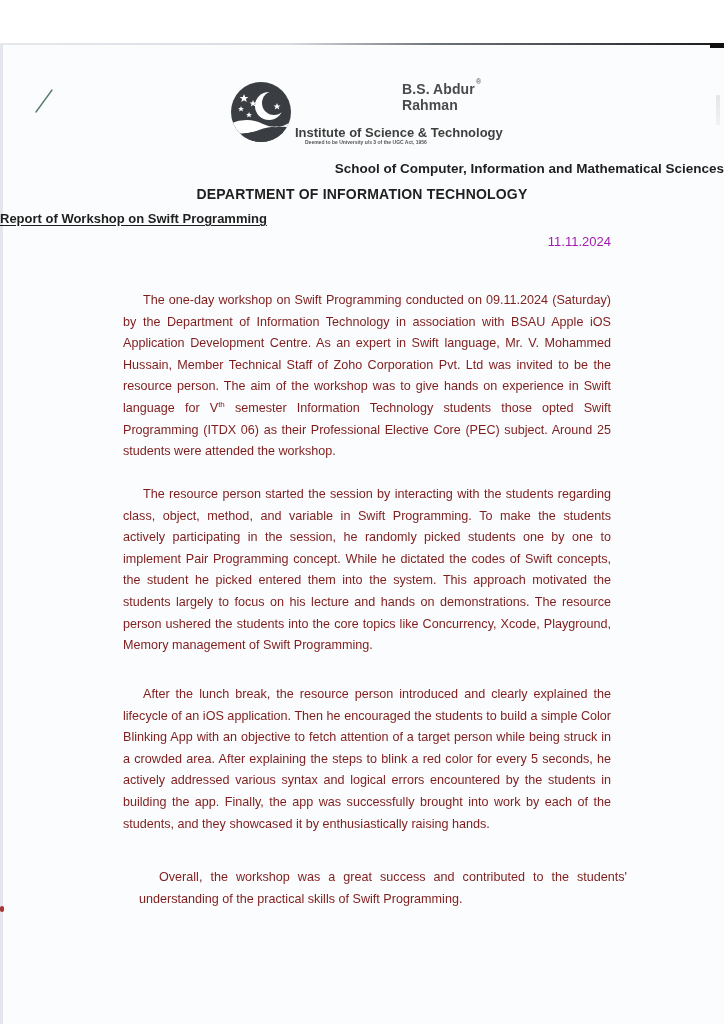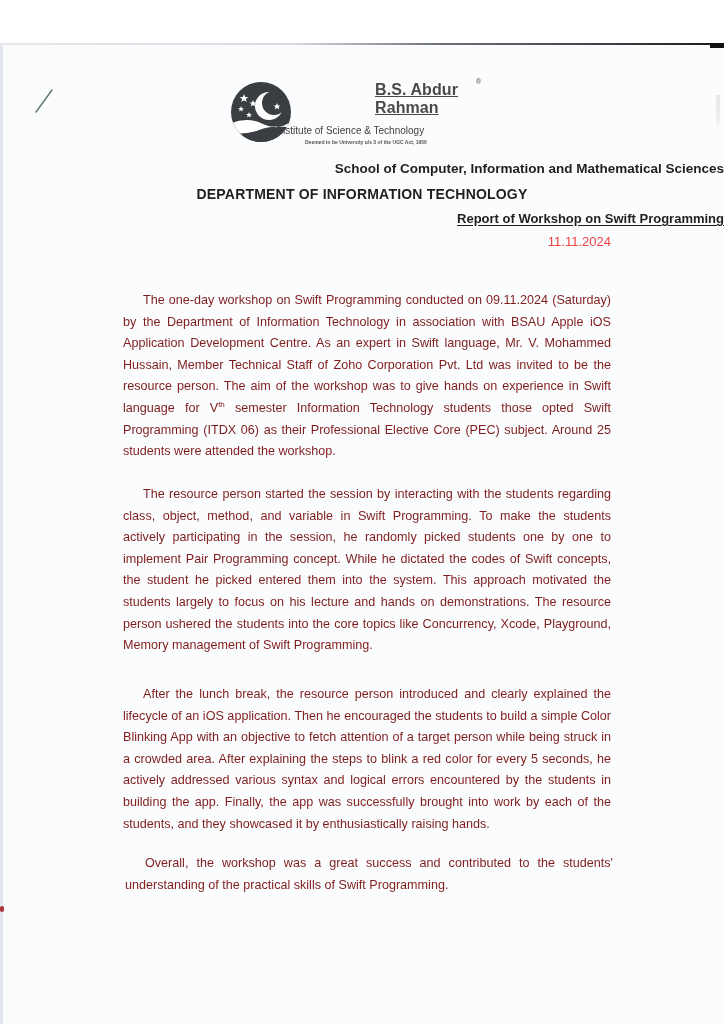--- a/index.html
+++ b/index.html
@@ -35,48 +35,48 @@
   }
   .left-dot {
     position: absolute; left: 0; top: 906px; width: 4px; height: 6px; border-radius: 2px; background: #a33;
   }
   
   .logo {
     position: absolute; left: 229px; top: 78px; width: 255px; height: 70px;
   }
   .logo-emblem { position: absolute; left: 0; top: 2px; width: 64px; height: 64px; }
   .logo-top {
-    position: absolute; left: 146px; top: 3px; font-size: 16px; font-weight: bold; color: #4a4a4a; letter-spacing: 0.1px; text-decoration: underline;
+    position: absolute; left: 173px; top: 3px; font-size: 14px; font-weight: bold; color: #4a4a4a; letter-spacing: 0.1px;
   }
   .logo-reg { position: absolute; left: 247px; top: 0; font-size: 7px; color: #444; }
   .logo-name {
     position: absolute; left: 62px; top: 5px; font-size: 40px; font-weight: bold; color: #3d3d3d; letter-spacing: -0.5px; line-height: 46px;
   }
   .logo-sub {
-    position: absolute; left: 48px; top: 47px; font-size: 10px; font-weight: normal; color: #3f3f3f; white-space: nowrap;
+    position: absolute; left: 66px; top: 47px; font-size: 13px; font-weight: bold; color: #3f3f3f; white-space: nowrap;
   }
   .logo-deemed {
     position: absolute; left: 76px; top: 61px; font-size: 5px; font-weight: bold; color: #555; white-space: nowrap;
   }
   
   .h-school {
     position: absolute; left: 0; width: 724px; top: 161px; text-align: right;
     font-size: 13.5px; font-weight: bold; color: #1f1f1f;
   }
   .h-dept {
     position: absolute; left: 0; width: 724px; top: 186px; text-align: center;
     font-size: 14px; font-weight: bold; color: #1f1f1f; letter-spacing: 0.2px;
   }
   .h-report {
-    position: absolute; left: 0; width: 724px; top: 211px; text-align: right;
+    position: absolute; left: 0; width: 724px; top: 211px; text-align: left;
     font-size: 13px; font-weight: bold; color: #1f1f1f;
   }
   .h-report span { text-decoration: underline; text-underline-offset: 2px; }
   .date {
-    position: absolute; right: 113px; top: 234px; font-size: 13px; color: #ef4444;
+    position: absolute; right: 113px; top: 234px; font-size: 13px; color: #a21caf;
   }
   
   .para {
     position: absolute; left: 123px; width: 488px;
     font-size: 12.6px; line-height: 21.6px; text-align: justify;
     text-indent: 20px; color: #7f1d1d;
   }
   .para sup { font-size: 8px; line-height: 0; }
   #p1 { top: 290px; }
   #p2 { top: 484px; }
@@ -127,13 +127,13 @@
 </div>
 
 <div class="h-school">School of Computer, Information and Mathematical Sciences</div>
 <div class="h-dept">DEPARTMENT OF INFORMATION TECHNOLOGY</div>
 <div class="h-report"><span>Report of Workshop on Swift Programming</span></div>
 <div class="date">11.11.2024</div>
 
 <p class="para" id="p1" style="margin:0"><span>The one-day workshop on Swift Programming conducted on 09.11.2024 (Saturday) by the Department of Information Technology in association with BSAU Apple iOS Application Development Centre. As an expert in Swift language, Mr. V. Mohammed Hussain, Member Technical Staff of Zoho Corporation Pvt. Ltd was invited to be the resource person. The aim of the workshop was to give hands on experience in Swift language for V</span><sup>th</sup><span> semester Information Technology students those opted Swift Programming (ITDX 06) as their Professional Elective Core (PEC) subject. Around 25 students were attended the workshop.</span></p>
 <p class="para" id="p2" style="margin:0">The resource person started the session by interacting with the students regarding class, object, method, and variable in Swift Programming. To make the students actively participating in the session, he randomly picked students one by one to implement Pair Programming concept. While he dictated the codes of Swift concepts, the student he picked entered them into the system. This approach motivated the students largely to focus on his lecture and hands on demonstrations. The resource person ushered the students into the core topics like Concurrency, Xcode, Playground, Memory management of Swift Programming.</p>
 <p class="para" id="p3" style="margin:0">After the lunch break, the resource person introduced and clearly explained the lifecycle of an iOS application. Then he encouraged the students to build a simple Color Blinking App with an objective to fetch attention of a target person while being struck in a crowded area. After explaining the steps to blink a red color for every 5 seconds, he actively addressed various syntax and logical errors encountered by the students in building the app. Finally, the app was successfully brought into work by each of the students, and they showcased it by enthusiastically raising hands.</p>
-<p class="para" id="p4" style="margin:2px">Overall, the workshop was a great success and contributed to the students' understanding of the practical skills of Swift Programming.</p>
+<p class="para" id="p4" style="margin:16px">Overall, the workshop was a great success and contributed to the students' understanding of the practical skills of Swift Programming.</p>
 
 </body></html>

